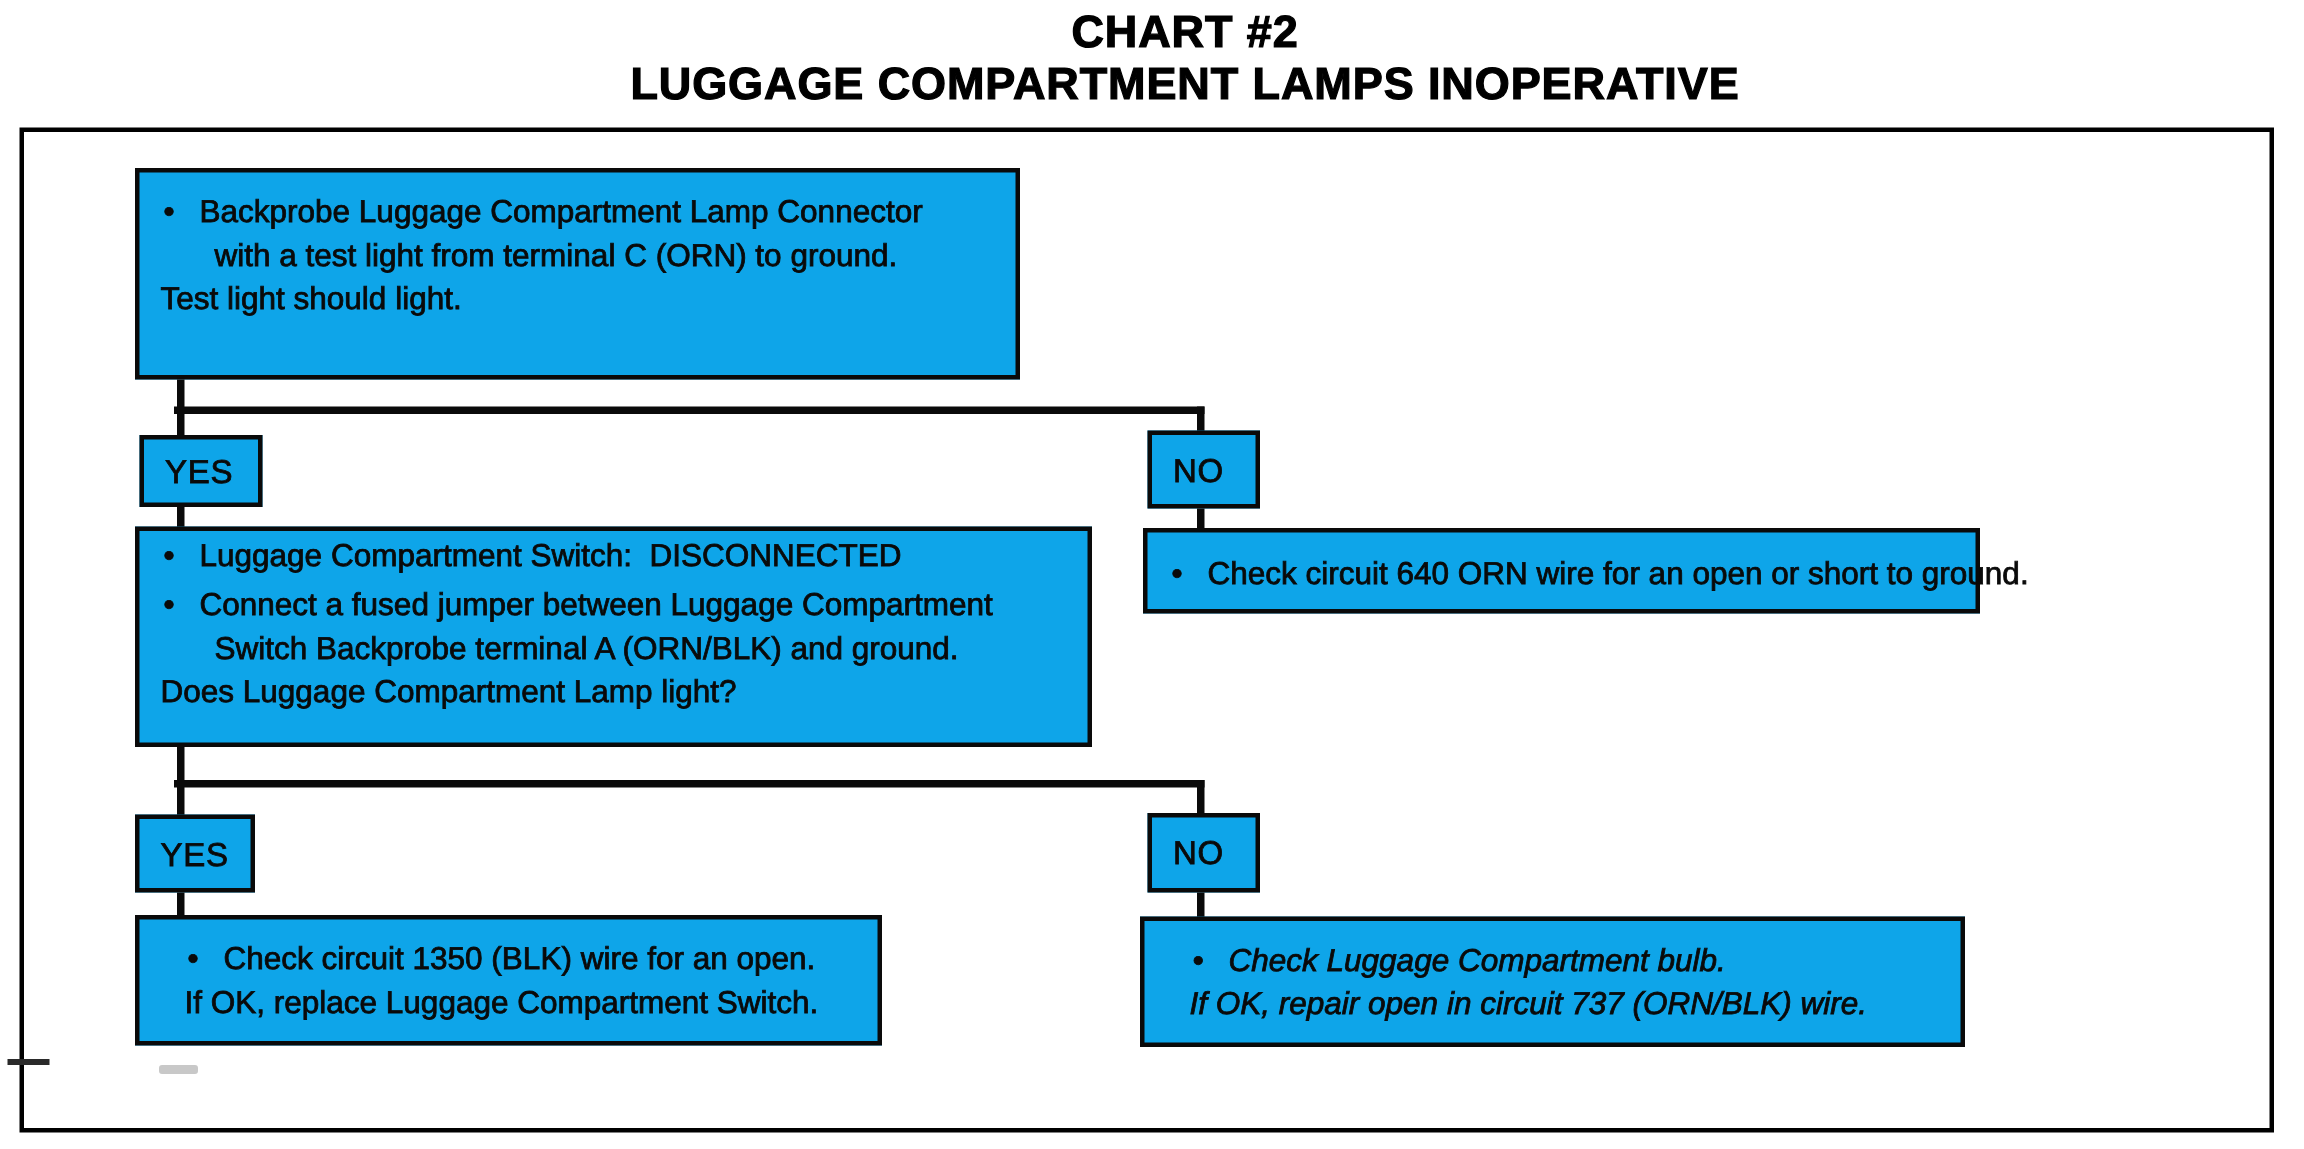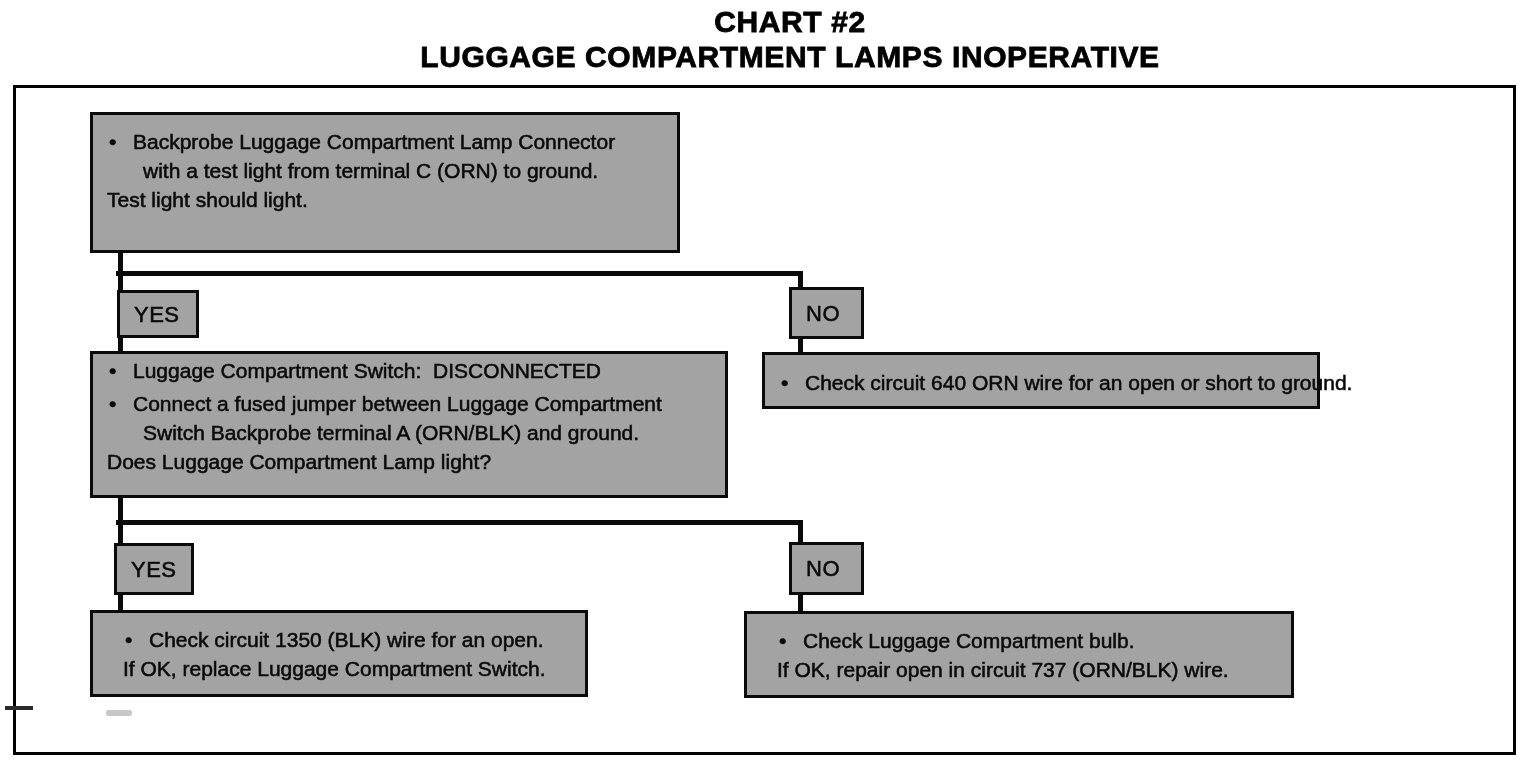--- a/index.html
+++ b/index.html
@@ -36,39 +36,38 @@
     top: 85px;
     width: 1503px;
     height: 670px;
     border: 3px solid #000;
     box-sizing: border-box;
   }
   .fbox {
     position: absolute;
     border: 3px solid #0a0a0a;
     box-sizing: border-box;
-    background: #a3a3a3;
+    background: #0ea5e9;
     font-size: 21px;
     line-height: 29px;
     -webkit-text-stroke: 0.55px #0a0a0a;
   }
   .fbox .ln { white-space: pre; }
   .fbox .ln.cont { padding-left: 36px; }
   .bullet {
     display: inline-block;
     width: 24px;
     padding-left: 2px;
   }
   .label-box {
     display: flex;
     align-items: center;
     padding-left: 14px;
     font-size: 22px;
     letter-spacing: 0.5px;
-    margin-left: 24px;
   }
   .step-box { padding: 12px 10px 0 14px; }
   .result-box { padding: 12px 10px 0 30px; }
   .single-box { padding: 13px 10px 0 14px; }
   .conn {
     position: absolute;
     background: #0a0a0a;
   }
   .artifact-dash {
     position: absolute;
@@ -136,21 +135,21 @@
   </div>
 
   <div class="conn" style="left:118px; top:595px; width:5px; height:16px;"></div>
   <div class="conn" style="left:798px; top:595px; width:5px; height:17px;"></div>
 
   <div class="fbox result-box" style="left:90px; top:610px; width:498px; height:87px;">
     <div class="ln"><span class="bullet">•</span><span>Check circuit 1350 (BLK) wire for an open.</span></div>
     <div class="ln">If OK, replace Luggage Compartment Switch.</div>
   </div>
 
-  <div class="fbox result-box" style="left:744px; top:611px; width:550px; height:87px;">
+  <div class="fbox result-box" style="left:760px; top:611px; width:550px; height:87px;font-style:italic;">
     <div class="ln"><span class="bullet">•</span><span>Check Luggage Compartment bulb.</span></div>
     <div class="ln">If OK, repair open in circuit 737 (ORN/BLK) wire.</div>
   </div>
 
   <div class="artifact-dash" style="left:5px; top:706px; width:28px; height:4px;"></div>
   <div class="artifact-smudge" style="left:106px; top:710px; width:26px; height:6px;"></div>
 
 </div>
 
 </body></html>

